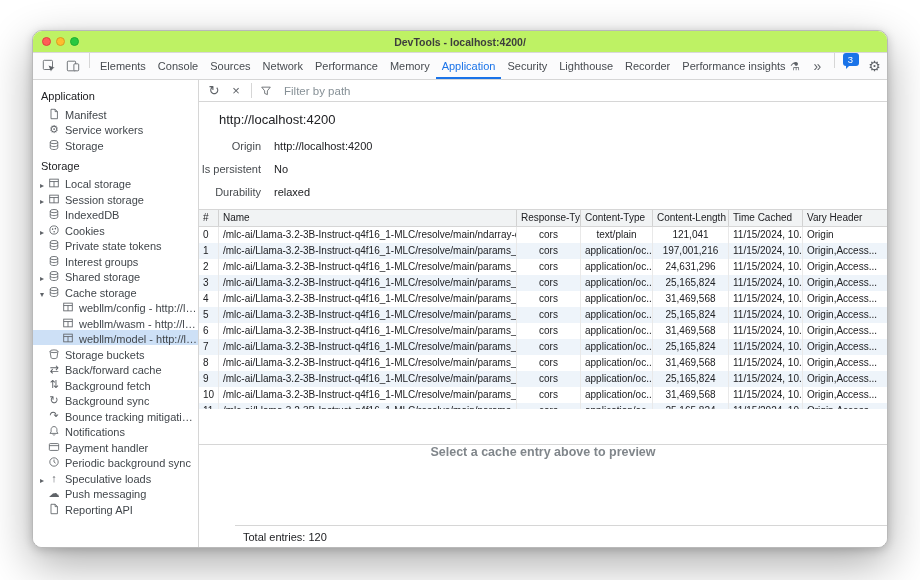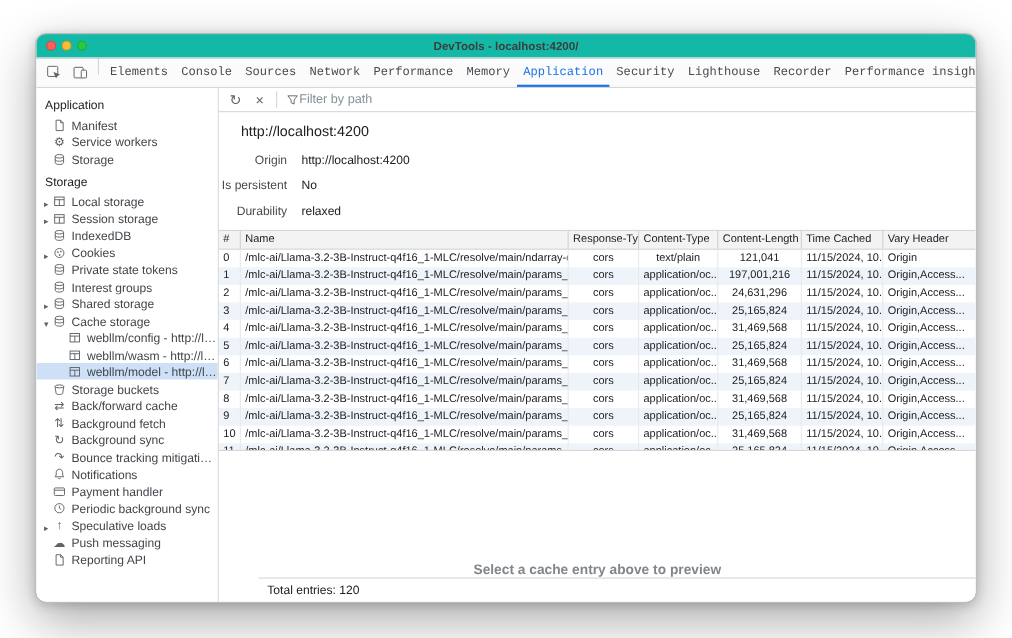--- a/index.html
+++ b/index.html
@@ -4,31 +4,31 @@
 <style>
   * { box-sizing: border-box; margin: 0; padding: 0; }
   html,body { width: 920px; height: 580px; background: #ffffff; font-family: "Liberation Sans", "DejaVu Sans", sans-serif; overflow: hidden; }
   :root { --accent:#1a73e8; --sel:#cde0f6; --stripe:#eef4fa; }
 
   .window { position: absolute; left: 32px; top: 30px; width: 856px; height: 518px;
     background: #fff; border: 1px solid #b9b9b9; border-radius: 10px; overflow: hidden;
     box-shadow: 0 16px 45px rgba(0,0,0,.33), 0 2px 10px rgba(0,0,0,.18); display:flex; flex-direction:column; }
 
   
-  .titlebar { height: 22px; background: #14b8a6; border-bottom: 1px solid #d9d8da; position: relative; flex: none; }
+  .titlebar { height: 22px; background: #bef264; border-bottom: 1px solid #d9d8da; position: relative; flex: none; }
   .lights { position: absolute; left: 9px; top: 0; height: 100%; display: flex; align-items: center; gap: 5px; }
   .light { width: 9px; height: 9px; border-radius: 50%; display: inline-block; }
   .light.red { background: #ff5f57; border: .5px solid #e0443e; }
   .light.yellow { background: #febc2e; border: .5px solid #d89b22; }
   .light.green { background: #28c840; border: .5px solid #1eae31; }
   .title { position: absolute; left: 0; right: 0; top: 0; height: 100%; display: flex; align-items: center; justify-content: center;
     font-size: 10.5px; font-weight: bold; color: #3d3d3d; }
 
   
-  .tabbar { height: 27px; background: #fbfbfc; border-bottom: 1px solid #d6d6d6; display: flex; align-items: flex-start; padding: 0 4px; flex: none; font-family: Liberation Mono, monospace; }
+  .tabbar { height: 27px; background: #fbfbfc; border-bottom: 1px solid #d6d6d6; display: flex; align-items: flex-start; padding: 0 4px; flex: none; }
   .icon-btn { width: 24px; height: 26px; display: inline-flex; align-items: center; justify-content: center; color: #5f6368; font-size: 14px; flex: none; cursor: default; }
   .icon-btn svg { width: 14px; height: 14px; display: block; }
   .vdiv { width: 1px; height: 15px; background: #d6d6d6; margin: 0 4px; flex: none; }
   .tabstrip { display: flex; height: 100%; flex: none; }
   .tab { height: 100%; display: flex; align-items: center; padding: 0 6px; font-size: 11px; color: #474b50; position: relative; white-space: nowrap; }
   .tab.active { color: var(--accent); }
   .tab.active::after { content: ''; position: absolute; left: 0; right: 0; bottom: 0; height: 2px; background: var(--accent); }
   .tab .icn { margin-left: 4px; font-size: 11px; color: #5f6368; }
   .spacer { flex: 1; }
   .bubble { display: inline-flex; align-items: center; justify-content: center; background: var(--accent); color: #fff;
@@ -48,21 +48,21 @@
   .side-item.selected { background: var(--sel); }
   .icn { display: inline-flex; align-items: center; justify-content: center; color: #5f6368; }
   .side-item .icn { width: 14px; height: 14px; margin-right: 4px; font-size: 11px; flex: none; }
   .side-item .icn svg { width: 12px; height: 12px; display: block; }
   .side-item .lbl { overflow: hidden; text-overflow: ellipsis; }
 
   
   .panel { flex: 1; display: flex; flex-direction: column; min-width: 0; background: #fff; }
   .ptoolbar { height: 22px; flex: none; border-bottom: 1px solid #d6d6d6; display: flex; align-items: center; padding: 0 4px; }
   .ptoolbar .icon-btn { height: 21px; width: 22px; font-size: 13px; }
-  .filter { display: flex; align-items: center; gap: 0; padding: 0 4px; }
+  .filter { display: flex; align-items: center; gap: 12px; padding: 0 4px; }
   .filter .icn svg { width: 12px; height: 12px; display: block; }
   .filter .ph { font-size: 11.5px; color: #869096; }
 
   .report { flex: none; }
   .rtitle { padding: 10px 20px 5px 20px; font-size: 13px; color: #202124; }
   .meta { padding: 2px 0 6px 0; }
   .meta-row { height: 23px; display: flex; align-items: center; font-size: 11px; }
   .meta-label { width: 62px; text-align: right; color: #474b4f; flex: none; }
   .meta-value { margin-left: 13px; color: #202124; }
 
@@ -70,22 +70,22 @@
   .dg { flex: none; border-top: 1px solid #d6d6d6; font-size: 10px; }
   .dg-row { display: grid; grid-template-columns: 20px 1fr 64px 72px 76px 74px 84px; height: 16px; line-height: 16px; }
   .dg-head { height: 17px; line-height: 16px; background: #f1f3f4; border-bottom: 1px solid #d6d6d6; color: #202124; }
   .dg-cell { padding: 0 4px; white-space: nowrap; overflow: hidden; border-right: 1px solid #e9e9e9; }
   .dg-head .dg-cell { border-right-color: #d2d2d2; }
   .dg-cell:last-child { border-right: none; }
   .dg-body { height: 182px; overflow: hidden; color: #202124; }
   .dg-body .dg-row:nth-child(even) { background: var(--stripe); }
   .dg-body .c2, .dg-body .c3, .dg-body .c4 { text-align: center; }
 
-  .preview { flex: 1; border-top: 1px solid #d6d6d6; display: flex; align-items: flex-end; justify-content: center;
-    color: #80868b; font-size: 12.5px; font-weight: bold; min-height: 0; }
+  .preview { flex: 1; border-top: 1px solid #d6d6d6; display: flex; align-items: flex-start; justify-content: center;
+    color: #80868b; font-size: 12.5px; font-weight: bold; min-height: 0; margin-top: 35px; }
   .statusbar { height: 22px; flex: none; border-top: 1px solid #d6d6d6; display: flex; align-items: center; padding-left: 8px;
     font-size: 11px; color: #202124; margin-left: 36px; }
 </style>
 </head>
 <body>
 
 <div class="window">
 
   <div class="titlebar">
     <div class="lights">

